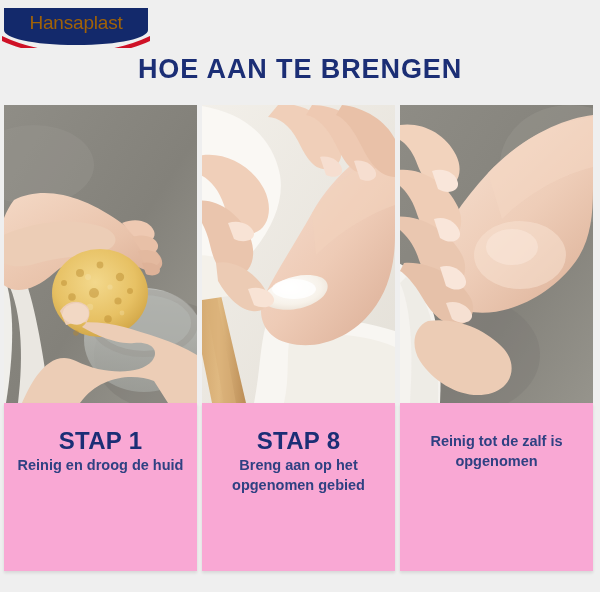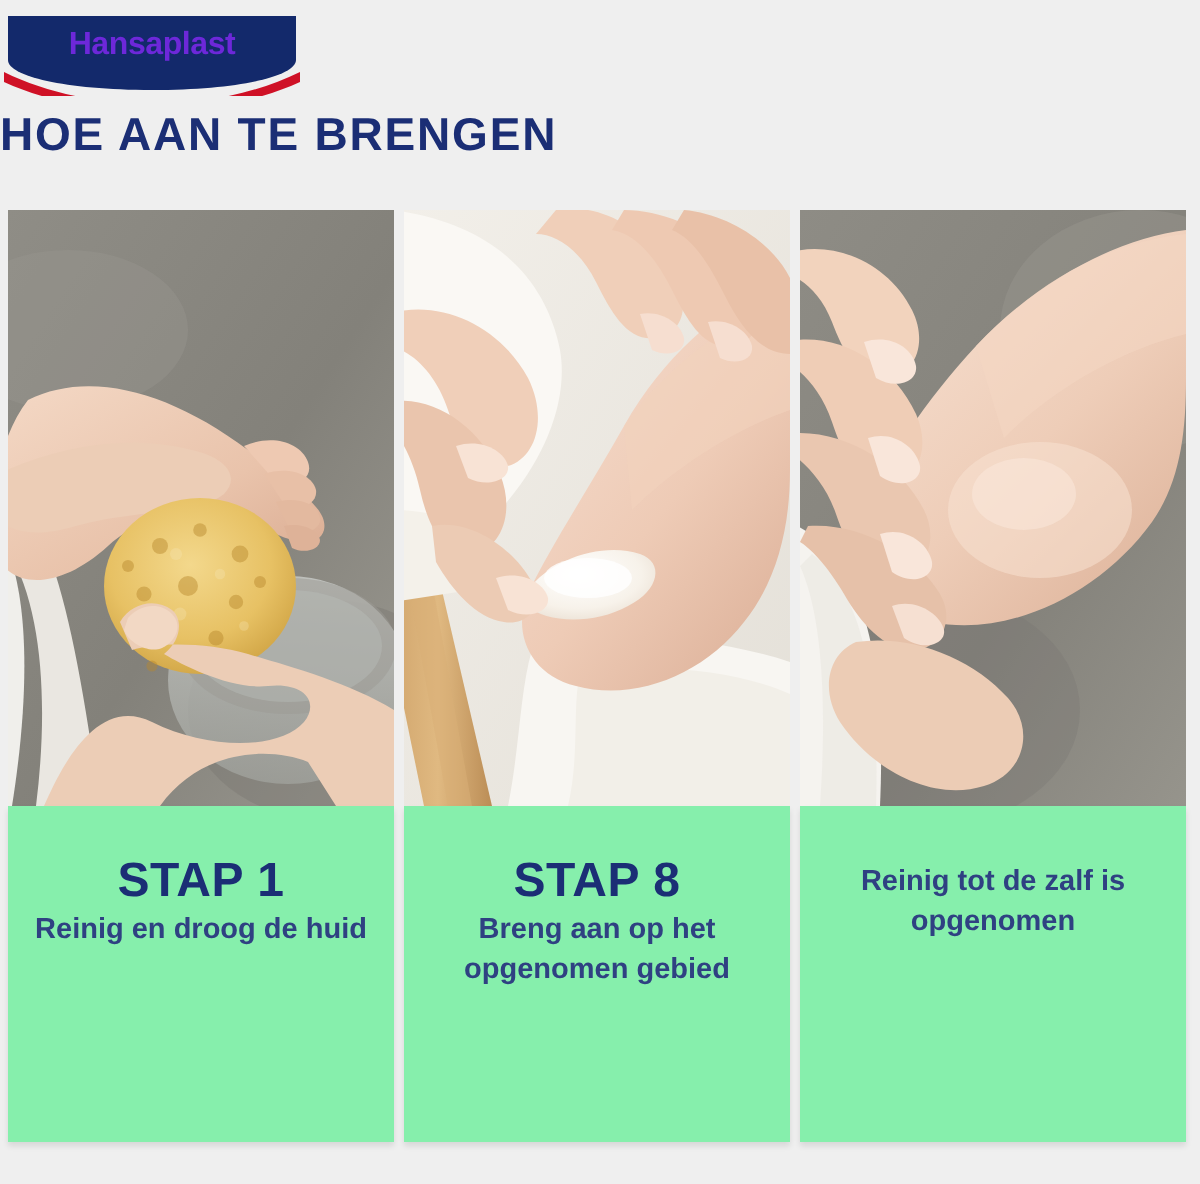--- a/index.html
+++ b/index.html
@@ -37,36 +37,36 @@
   }
   .logo-text {
     position: absolute;
     left: 0;
     top: 0;
     width: 148px;
     height: 34px;
     display: flex;
     align-items: center;
     justify-content: center;
-    color: #6d28d9;
-    font-size: 16px;
-    font-weight: 700;
+    color: #a16207;
+    font-size: 19px;
+    font-weight: 400;
     letter-spacing: -0.2px;
     z-index: 3;
     pointer-events: none;
   }
 
   .page-title {
     position: absolute;
     left: 0;
     right: 0;
     top: 54px;
-    text-align: left;
+    text-align: center;
     color: #1b2e75;
-    font-size: 23px;
+    font-size: 27px;
     font-weight: 700;
     letter-spacing: 0.9px;
   }
 
   
   .steps {
     position: absolute;
     left: 4px;
     top: 105px;
     width: 589px;
@@ -87,21 +87,21 @@
   .photo svg {
     display: block;
     width: 193px;
     height: 298px;
   }
 
   .card {
     position: relative;
     width: 193px;
     height: 168px;
-    background: #86efac;
+    background: #f9a8d4;
     box-shadow: 0 2px 3px rgba(0,0,0,0.10);
     box-sizing: border-box;
     padding-top: 26px;
     text-align: center;
   }
   .step-label {
     color: #1b2e75;
     font-size: 24px;
     font-weight: 700;
     letter-spacing: 0.3px;

